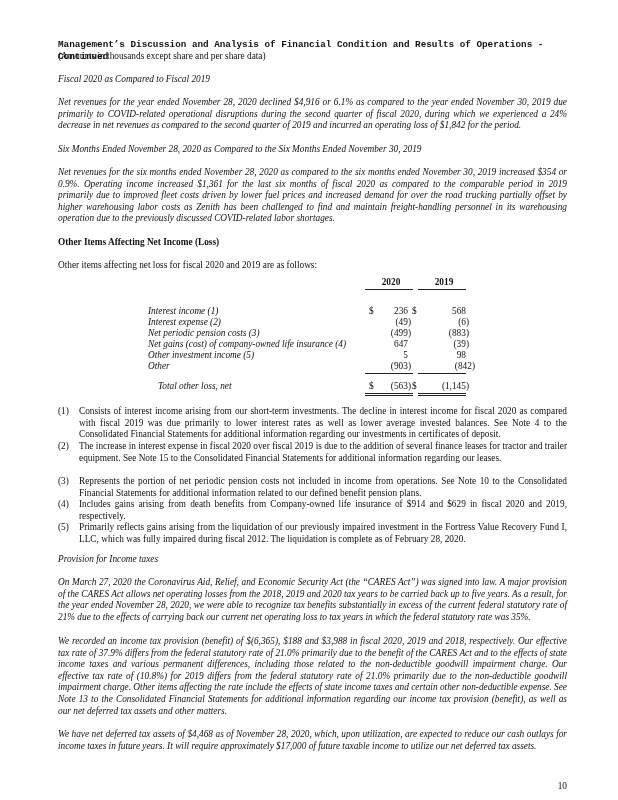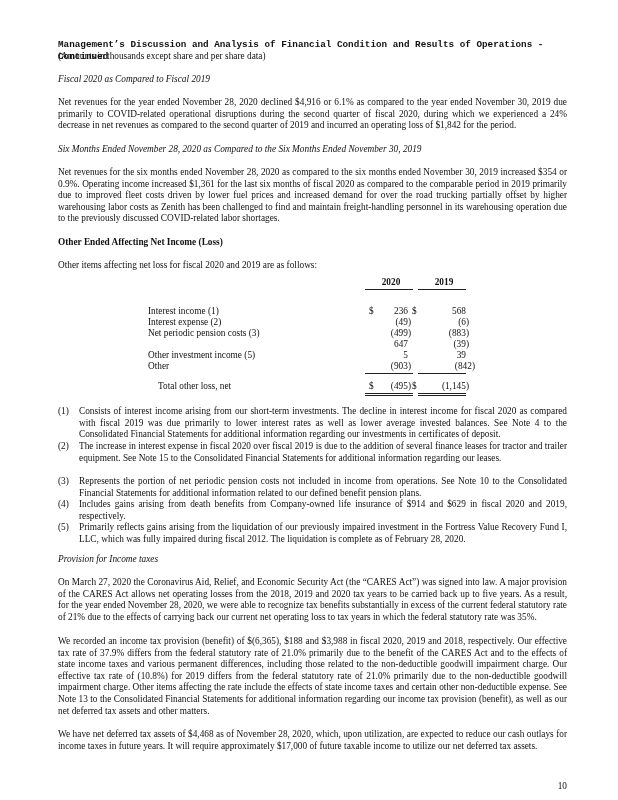--- a/index.html
+++ b/index.html
@@ -4,28 +4,28 @@
 <style>
   html, body { margin: 0; padding: 0; background: #ffffff; }
   body { width: 618px; height: 800px; position: relative; overflow: hidden;
          font-family: "Liberation Serif", serif; color: #111; font-size: 9.3px; line-height: 11.6px; }
   .page { position: absolute; left: 58px; top: 0; width: 509px; }
   .title { position: absolute; top: 39px; font-weight: bold; font-family: Liberation Mono, monospace; }
   .subtitle { position: absolute; top: 51px; }
   .ital { position: absolute; font-style: italic; }
   .bolditalic { position: absolute; font-style: italic; font-weight: normal; }
   .boldh { position: absolute; font-weight: bold; }
-  .para { position: absolute; text-align: justify; text-align-last: left; width: 509px; }
+  .para { position: absolute; text-align: justify; text-align-last: left; width: 509px; font-style: italic; }
   .plain { position: absolute; }
   
   .tbl { position: absolute; left: 148px; top: 277px; width: 330px; }
   .hdr { position: absolute; top: 0; font-weight: bold; text-align: center; width: 48px; }
   .hdr-line { position: absolute; top: 12px; height: 0; border-top: 1px solid #222; }
   .row { position: absolute; left: 0; width: 330px; height: 12px; }
-  .lbl { position: absolute; left: 0; white-space: nowrap; }
+  .lbl { position: absolute; left: 0; white-space: nowrap; font-style: italic; }
   .dollar { position: absolute; }
   .v { position: absolute; text-align: right; white-space: nowrap; }
   .uline { position: absolute; border-top: 1px solid #222; height: 0; }
   .fn { position: absolute; left: 0; width: 509px; }
   .fn .num { position: absolute; left: 0; }
   .fn .txt { position: absolute; left: 21px; width: 488px; text-align: justify; text-align-last: left; }
   .pnum { position: absolute; left: 0; width: 509px; text-align: right; top: 781px; }
 </style>
 </head>
 <body>
@@ -33,21 +33,21 @@
 <div class="page">
   <div class="title">Management’s Discussion and Analysis of Financial Condition and Results of Operations - Continued</div>
   <div class="subtitle">(Amounts in thousands except share and per share data)</div>
 
   <div class="ital" style="top:74px">Fiscal 2020 as Compared to Fiscal 2019</div>
   <div class="para" style="top:97px">Net revenues for the year ended November 28, 2020 declined $4,916 or 6.1% as compared to the year ended November 30, 2019 due primarily to COVID-related operational disruptions during the second quarter of fiscal 2020, during which we experienced a 24% decrease in net revenues as compared to the second quarter of 2019 and incurred an operating loss of $1,842 for the period.</div>
 
   <div class="ital" style="top:144px">Six Months Ended November 28, 2020 as Compared to the Six Months Ended November 30, 2019</div>
   <div class="para" style="top:167px">Net revenues for the six months ended November 28, 2020 as compared to the six months ended November 30, 2019 increased $354 or 0.9%. Operating income increased $1,361 for the last six months of fiscal 2020 as compared to the comparable period in 2019 primarily due to improved fleet costs driven by lower fuel prices and increased demand for over the road trucking partially offset by higher warehousing labor costs as Zenith has been challenged to find and maintain freight-handling personnel in its warehousing operation due to the previously discussed COVID-related labor shortages.</div>
 
-  <div class="boldh" style="top:237px">Other Ended Affecting Net Income (Loss)</div>
+  <div class="boldh" style="top:237px">Other Items Affecting Net Income (Loss)</div>
   <div class="plain" style="top:260px">Other items affecting net loss for fiscal 2020 and 2019 are as follows:</div>
 </div>
 
 <div class="tbl">
   <div class="hdr" style="left:219px">2020</div>
   <div class="hdr" style="left:272px">2019</div>
   <div class="hdr-line" style="left:217px; width:48px"></div>
   <div class="hdr-line" style="left:270px; width:48px"></div>
 
   <div class="row" style="top:29px">
@@ -61,40 +61,41 @@
     <span class="lbl">Interest expense (2)</span>
     <span class="v" style="right:67px">(49)</span>
     <span class="v" style="right:9px">(6)</span>
   </div>
   <div class="row" style="top:51px">
     <span class="lbl">Net periodic pension costs (3)</span>
     <span class="v" style="right:67px">(499)</span>
     <span class="v" style="right:9px">(883)</span>
   </div>
   <div class="row" style="top:62px">
+    <span class="lbl">Net gains (cost) of company-owned life insurance (4)</span>
     <span class="v" style="right:70px">647</span>
     <span class="v" style="right:9px">(39)</span>
   </div>
   <div class="row" style="top:73px">
     <span class="lbl">Other investment income (5)</span>
     <span class="v" style="right:70px">5</span>
-    <span class="v" style="right:12px">39</span>
+    <span class="v" style="right:12px">98</span>
   </div>
   <div class="row" style="top:84px">
     <span class="lbl">Other</span>
     <span class="v" style="right:67px">(903)</span>
     <span class="v" style="right:3px">(842)</span>
   </div>
   <div class="uline" style="top:96px; left:217px; width:48px"></div>
   <div class="uline" style="top:96px; left:270px; width:48px"></div>
 
   <div class="row" style="top:104px">
     <span class="lbl" style="left:10px">Total other loss, net</span>
     <span class="dollar" style="left:221px">$</span>
-    <span class="v" style="right:67px">(495)</span>
+    <span class="v" style="right:67px">(563)</span>
     <span class="dollar" style="left:264px">$</span>
     <span class="v" style="right:9px">(1,145)</span>
   </div>
   <div class="uline" style="top:116px; left:217px; width:48px; border-top:3px double #222"></div>
   <div class="uline" style="top:116px; left:270px; width:48px; border-top:3px double #222"></div>
 </div>
 
 <div class="page" style="top:0">
   <div class="fn" style="top:406px">
     <span class="num">(1)</span>

